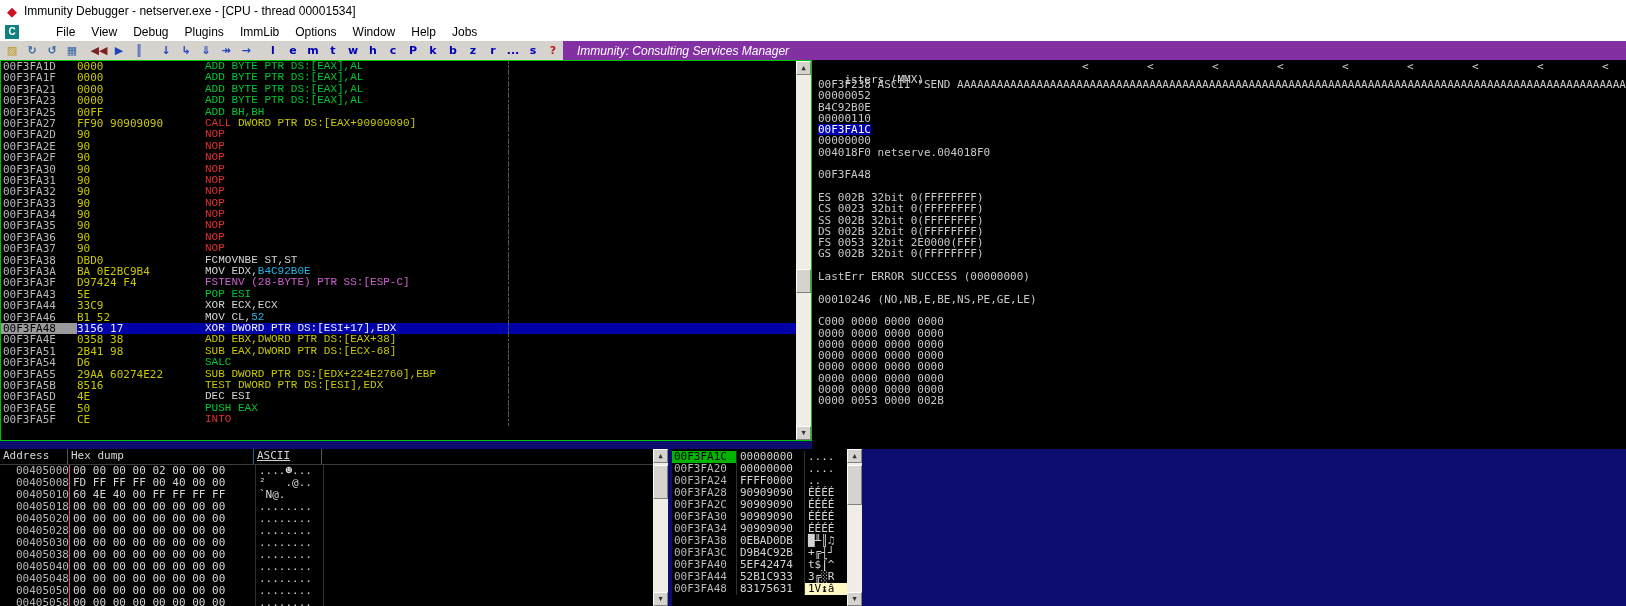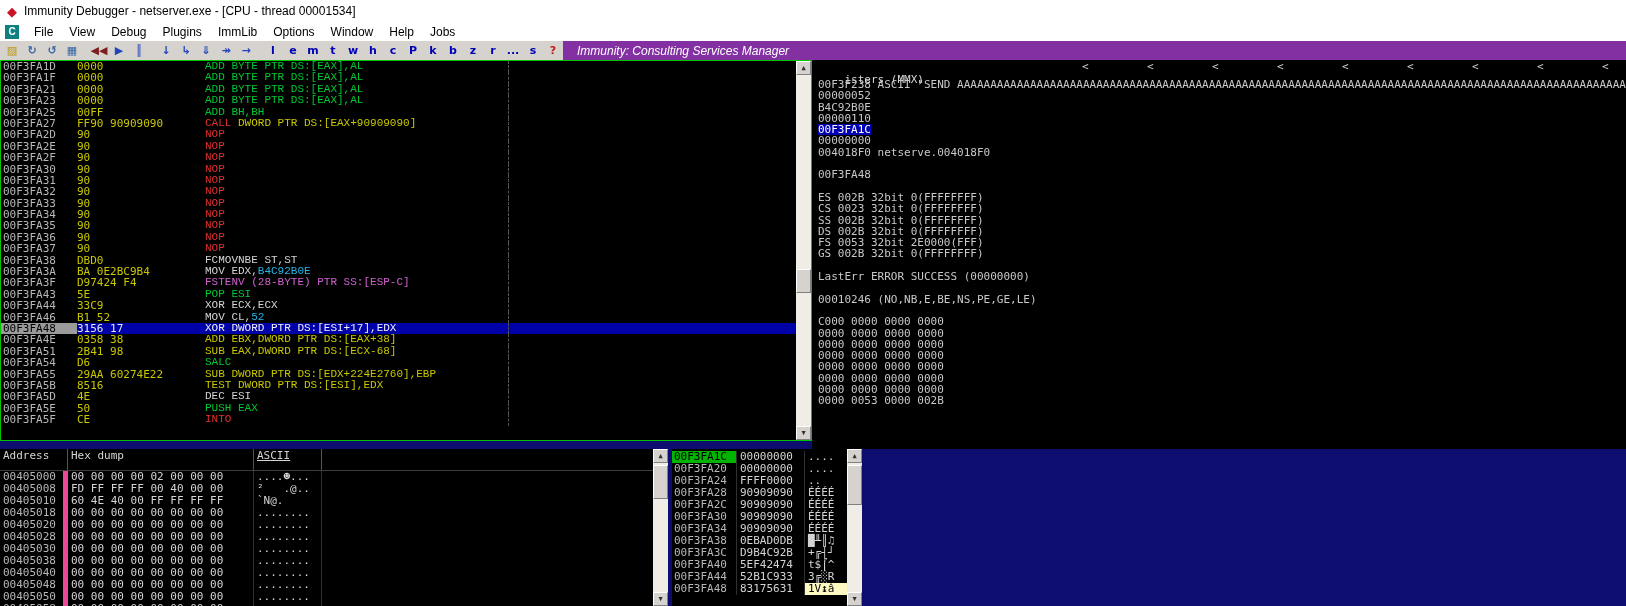--- a/index.html
+++ b/index.html
@@ -9,21 +9,21 @@
   
   .titlebar { position:absolute; left:0; top:0; width:1626px; height:22px; background:#ffffff;
               display:flex; align-items:center; gap:7px; padding-left:7px;
               font:12px "Liberation Sans",sans-serif; color:#000; }
   .app-icon { color:#cc1122; font-size:13px; }
   .menubar { position:absolute; left:0; top:22px; width:1626px; height:19px; background:#ffffff;
              display:flex; align-items:center; font:12px "Liberation Sans",sans-serif; color:#000; }
   .child-icon { width:14px; height:14px; background:#0e8080; color:#fff; margin:0 7px 0 5px;
                 display:flex; align-items:center; justify-content:center;
                 font:bold 10px "Liberation Sans",sans-serif; }
-  .menu-items { display:flex; }
+  .menu-items { display:flex;margin-left:22px; }
   .menu-item { padding:2px 8px; }
 
   .toolbar { position:absolute; left:0; top:41px; width:1626px; height:19px; background:#d6d3ce;
              display:flex; align-items:stretch; }
   .tb-buttons { display:flex; align-items:center; padding-left:2px; }
   .tb-btn { min-width:18px; height:17px; margin:0 1px; display:flex; align-items:center; justify-content:center;
             font:bold 11px "DejaVu Sans",sans-serif; }
   .tb-sep { width:7px; height:17px; }
   .banner { flex:1; background:#8330a2; color:#ffffff; font:italic 12px "Liberation Sans",sans-serif;
             display:flex; align-items:center; padding-left:14px; }
@@ -58,28 +58,28 @@
                color:#c8c8c8; font-size:11px; overflow:hidden; }
   .reg-header { position:relative; height:13px; line-height:13px; padding-left:6px; white-space:pre; color:#d4d4d4; }
   .reg-marker { position:absolute; top:0; color:#d4d4d4; }
   .reg-lines { margin-top:6px; padding-left:6px; }
   .reg-line { height:11.3px; line-height:11.4px; white-space:pre; overflow:hidden; }
   .reg-hl { background:#0000b4; color:#ffffff; }
 
   
   .hexdump-window { position:absolute; left:0; top:449px; width:668px; height:157px; background:#000; display:flex; }
   .hexdump-main { width:653px; overflow:hidden; }
-  .hd-header { display:flex; height:22px; line-height:13px; font-size:11px; color:#d4d4d4;
+  .hd-header { display:flex; height:16px; line-height:13px; font-size:11px; color:#d4d4d4;
                border-bottom:1px solid #3c3c3c; white-space:pre; }
   .hd-h-addr { flex:0 0 68px; padding-left:3px; border-right:1px solid #555; }
   .hd-h-hex  { flex:0 0 186px; padding-left:3px; border-right:1px solid #0369a1; }
   .hd-h-ascii{ flex:0 0 68px; padding-left:3px; border-right:1px solid #555;text-decoration:underline; }
   .hd-h-rest { flex:1; }
   .hd-row { display:flex; height:12px; line-height:12px; font-size:11px; white-space:pre; }
-  .hd-addr { flex:0 0 68px; color:#b8b8b8; padding-left:3px; border-right:5px solid #ec4899; }
+  .hd-addr { flex:0 0 68px; color:#b8b8b8; padding-left:16px; border-right:1px solid #ec4899; }
   .hd-hex  { flex:0 0 186px; color:#d4d4d4; padding-left:3px; border-right:1px solid #303030; }
   .hd-ascii{ flex:0 0 68px; color:#d4d4d4; padding-left:3px; border-right:1px solid #303030; }
 
   
   .stack-window { position:absolute; left:672px; top:449px; width:190px; height:157px; background:#000; display:flex; }
   .stack-main { width:175px; overflow:hidden; padding-top:2px; }
   .st-row { display:flex; height:12px; line-height:12px; font-size:11px; white-space:pre; }
   .st-addr { flex:0 0 64px; color:#b8b8b8; padding-left:2px; }
   .st-addr.esp { background:#00b400; color:#000; }
   .st-val { flex:0 0 68px; color:#d4d4d4; border-left:1px solid #303030; padding-left:3px; }

